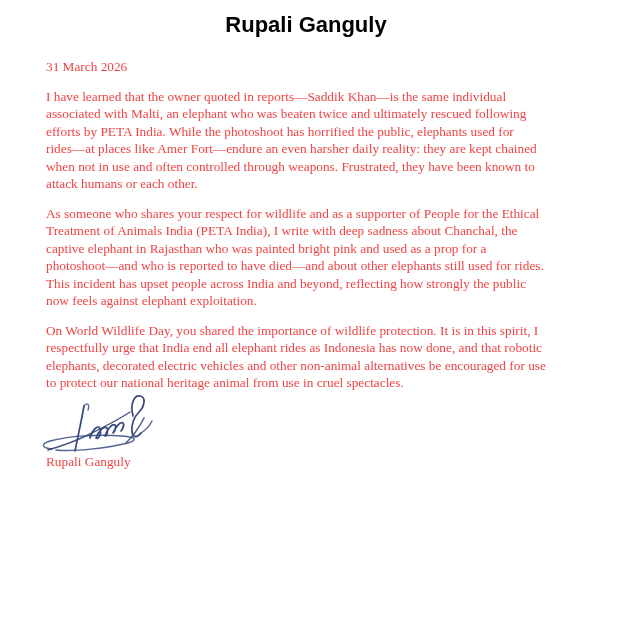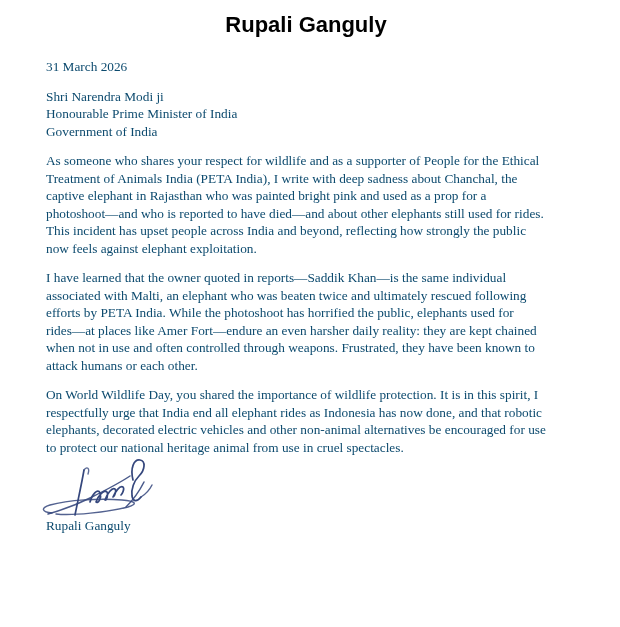--- a/index.html
+++ b/index.html
@@ -22,21 +22,21 @@
     font-weight: bold;
     font-size: 22px;
     line-height: 26px;
     color: #000000;
   }
   .letter-body {
     padding: 20px 16px 0 46px;
     font-family: "Liberation Serif", serif;
     font-size: 13.3px;
     line-height: 17.5px;
-    color: #0c4a6e;
+    color: #ef4444;
   }
   .block {
     white-space: pre;
     margin: 12px 0 0 0;
   }
   .block.first {
     margin-top: 0;
   }
   .signature-wrap {
     margin: 0 0 0 -8px;
@@ -53,38 +53,35 @@
 <body>
 
 <div class="page">
 
   <h1 class="letterhead">Rupali Ganguly</h1>
 
   <div class="letter-body">
 
     <div class="block first">31 March 2026</div>
 
-    <div class="block">Shri Narendra Modi ji
-Honourable Prime Minister of India
-Government of India</div>
 
+
+    <div class="block">I have learned that the owner quoted in reports—Saddik Khan—is the same individual
+associated with Malti, an elephant who was beaten twice and ultimately rescued following
+efforts by PETA India. While the photoshoot has horrified the public, elephants used for
+rides—at places like Amer Fort—endure an even harsher daily reality: they are kept chained
+when not in use and often controlled through weapons. Frustrated, they have been known to
+attack humans or each other.</div>
 
     <div class="block">As someone who shares your respect for wildlife and as a supporter of People for the Ethical
 Treatment of Animals India (PETA India), I write with deep sadness about Chanchal, the
 captive elephant in Rajasthan who was painted bright pink and used as a prop for a
 photoshoot—and who is reported to have died—and about other elephants still used for rides.
 This incident has upset people across India and beyond, reflecting how strongly the public
 now feels against elephant exploitation.</div>
-
-    <div class="block">I have learned that the owner quoted in reports—Saddik Khan—is the same individual
-associated with Malti, an elephant who was beaten twice and ultimately rescued following
-efforts by PETA India. While the photoshoot has horrified the public, elephants used for
-rides—at places like Amer Fort—endure an even harsher daily reality: they are kept chained
-when not in use and often controlled through weapons. Frustrated, they have been known to
-attack humans or each other.</div>
 
     <div class="block">On World Wildlife Day, you shared the importance of wildlife protection. It is in this spirit, I
 respectfully urge that India end all elephant rides as Indonesia has now done, and that robotic
 elephants, decorated electric vehicles and other non-animal alternatives be encouraged for use
 to protect our national heritage animal from use in cruel spectacles.</div>
 
 
 
     <div class="signature-wrap">
       <svg width="130" height="61" viewBox="0 0 130 61" fill="none" stroke-linecap="round" stroke-linejoin="round">

